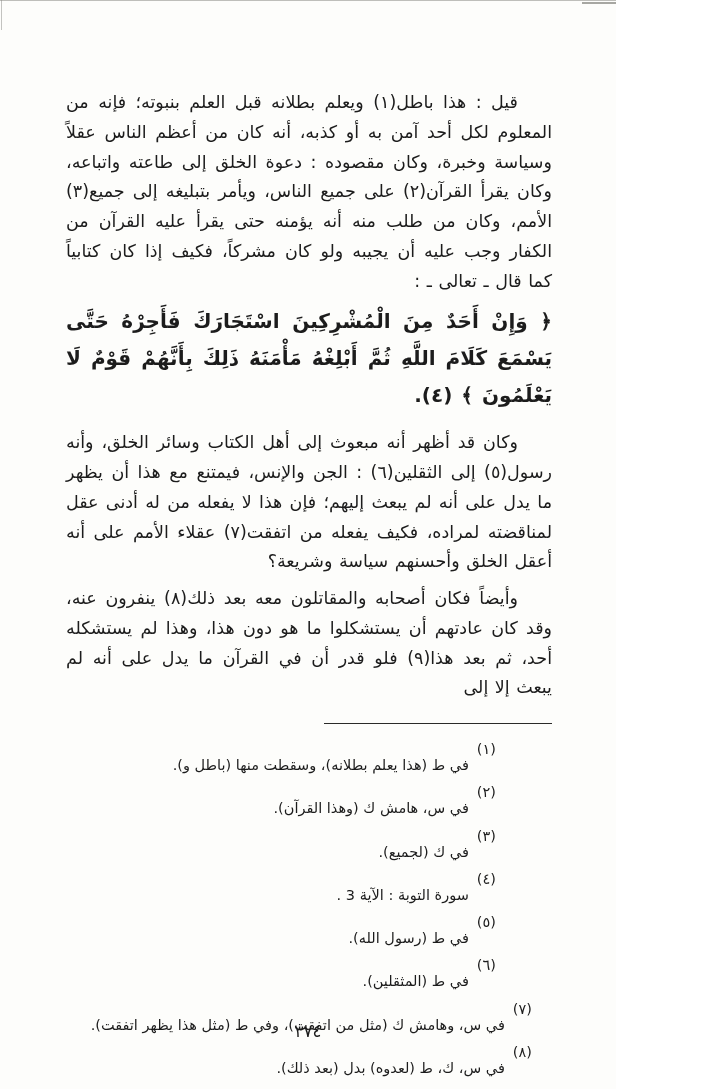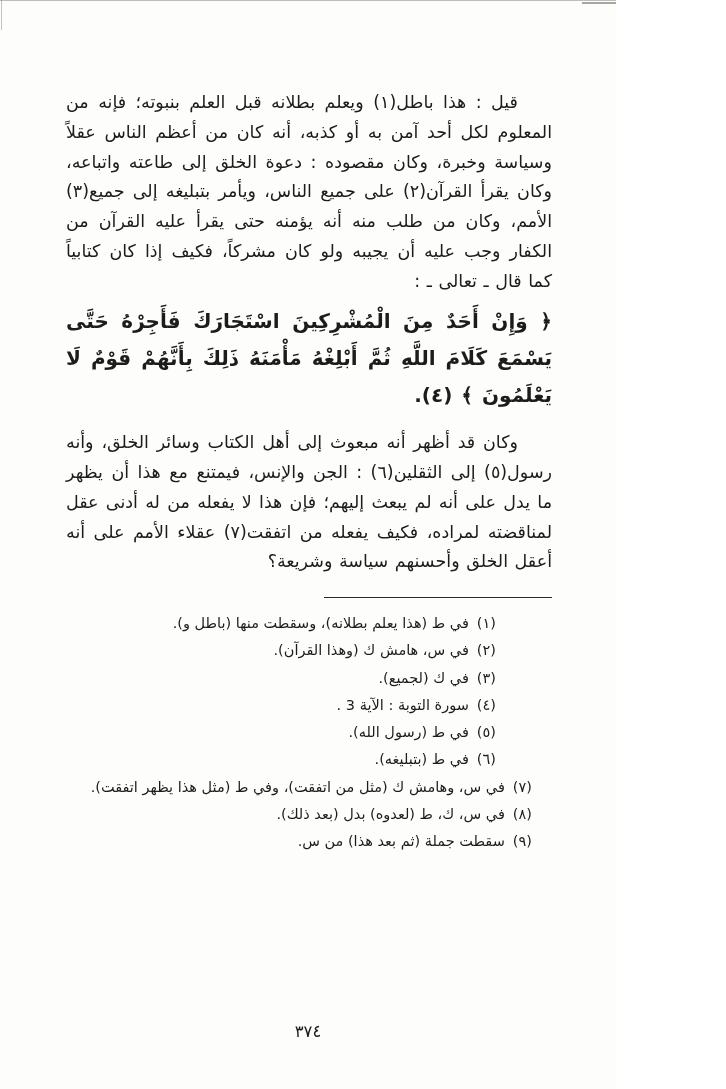--- a/index.html
+++ b/index.html
@@ -75,21 +75,21 @@
     direction: rtl;
     gap: 8px;
     line-height: 1.88;
     padding-left: 0;
     padding-right: 56px;
   }
   .footnote:nth-child(n+8) {
     padding-right: 20px;
   }
   .fn-marker { white-space: nowrap; }
-  .fn-text { text-align: right; }
+  .fn-text { text-align: right; margin-top: 16px; }
   
   .page-number {
     position: absolute;
     bottom: 48px;
     left: 0; right: 0;
     text-align: center;
     font-size: 16.5px;
     letter-spacing: 1px;
     margin-top: 38px;
   }
@@ -100,20 +100,21 @@
 <div class="page">
 
   <div class="scan-top"></div>
   <div class="scan-left"></div>
   <div class="scan-right"></div>
 
   <main>
     <p class="para">قيل : هذا باطل(١) ويعلم بطلانه قبل العلم بنبوته؛ فإنه من المعلوم لكل أحد آمن به أو كذبه، أنه كان من أعظم الناس عقلاً وسياسة وخبرة، وكان مقصوده : دعوة الخلق إلى طاعته واتباعه، وكان يقرأ القرآن(٢) على جميع الناس، ويأمر بتبليغه إلى جميع(٣) الأمم، وكان من طلب منه أنه يؤمنه حتى يقرأ عليه القرآن من الكفار وجب عليه أن يجيبه ولو كان مشركاً، فكيف إذا كان كتابياً كما قال ـ تعالى ـ :</p>
     <div class="verse">﴿ وَإِنْ أَحَدٌ مِنَ الْمُشْرِكِينَ اسْتَجَارَكَ فَأَجِرْهُ حَتَّى يَسْمَعَ كَلَامَ اللَّهِ ثُمَّ أَبْلِغْهُ مَأْمَنَهُ ذَلِكَ بِأَنَّهُمْ قَوْمٌ لَا يَعْلَمُونَ ﴾ (٤).</div>
     <p class="para">وكان قد أظهر أنه مبعوث إلى أهل الكتاب وسائر الخلق، وأنه رسول(٥) إلى الثقلين(٦) : الجن والإنس، فيمتنع مع هذا أن يظهر ما يدل على أنه لم يبعث إليهم؛ فإن هذا لا يفعله من له أدنى عقل لمناقضته لمراده، فكيف يفعله من اتفقت(٧) عقلاء الأمم على أنه أعقل الخلق وأحسنهم سياسة وشريعة؟</p>
+    <p class="para">وأيضاً فكان أصحابه والمقاتلون معه بعد ذلك(٨) ينفرون عنه، وقد كان عادتهم أن يستشكلوا ما هو دون هذا، وهذا لم يستشكله أحد، ثم بعد هذا(٩) فلو قدر أن في القرآن ما يدل على أنه لم يبعث إلا إلى</p>
   </main>
 
   <div class="footnotes">
     <div class="fn-sep"></div>
 
     <div class="footnote">
       <span class="fn-marker">(١)</span>
       <span class="fn-text">في ط (هذا يعلم بطلانه)، وسقطت منها (باطل و).</span>
     </div>
     <div class="footnote">
@@ -127,21 +128,21 @@
     <div class="footnote">
       <span class="fn-marker">(٤)</span>
       <span class="fn-text">سورة التوبة : الآية 3 .</span>
     </div>
     <div class="footnote">
       <span class="fn-marker">(٥)</span>
       <span class="fn-text">في ط (رسول الله).</span>
     </div>
     <div class="footnote">
       <span class="fn-marker">(٦)</span>
-      <span class="fn-text">في ط (بتبليغه).</span>
+      <span class="fn-text">في ط (المثقلين).</span>
     </div>
     <div class="footnote">
       <span class="fn-marker">(٧)</span>
       <span class="fn-text">في س، وهامش ك (مثل من اتفقت)، وفي ط (مثل هذا يظهر اتفقت).</span>
     </div>
     <div class="footnote">
       <span class="fn-marker">(٨)</span>
       <span class="fn-text">في س، ك، ط (لعدوه) بدل (بعد ذلك).</span>
     </div>
     <div class="footnote">

